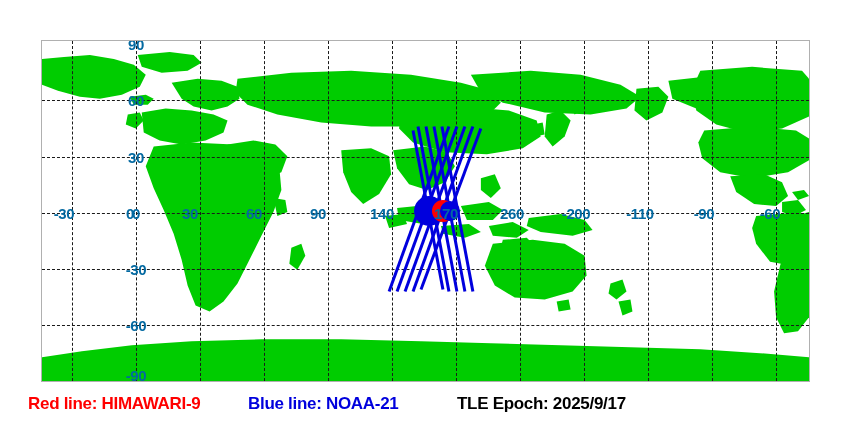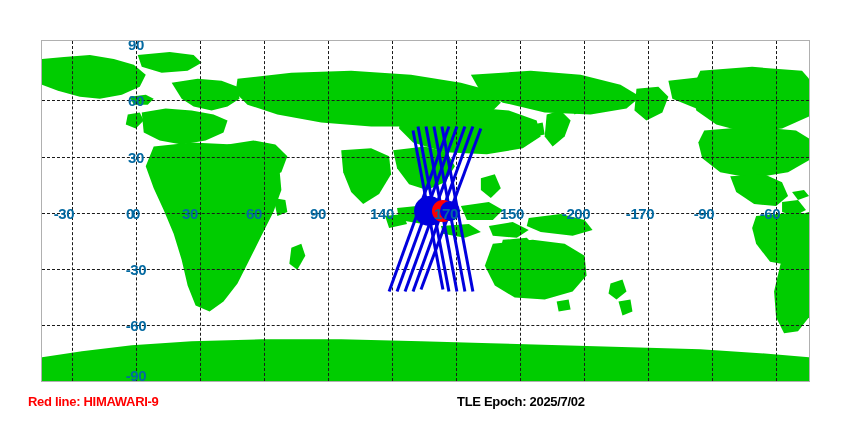--- a/index.html
+++ b/index.html
@@ -51,21 +51,21 @@
 
   
   #legend{
     position:absolute;
     left:0; top:393px;
     width:850px; height:32px;
   }
   .legend-item{
     position:absolute;
     font-family:"Liberation Sans", sans-serif;
-    font-size:13px;
+    font-size:17px;
     font-weight:bold;
     white-space:nowrap;
     letter-spacing:-0.3px;
   }
   #legend-red{left:28px; top:1px; color:#ff0000;}
   #legend-blue{left:248px; top:1px; color:#0000dd;}
   #legend-epoch{left:457px; top:1px; color:#000000;}
 </style>
 </head>
 <body>
@@ -198,24 +198,25 @@
   <span class="axis-label" style="left:94px;top:284px">-60</span>
   <span class="axis-label" style="left:94px;top:334px">-90</span>
 
   <span class="axis-label" style="left:22px;top:172px">-30</span>
   <span class="axis-label" style="left:88px;top:172px">0</span>
   <span class="axis-label" style="left:148px;top:172px">30</span>
   <span class="axis-label" style="left:212px;top:172px">60</span>
   <span class="axis-label" style="left:276px;top:172px">90</span>
   <span class="axis-label" style="left:340px;top:172px">140</span>
   <span class="axis-label" style="left:404px;top:172px;z-index:7">170</span>
-  <span class="axis-label" style="left:470px;top:172px">150</span>
+  <span class="axis-label" style="left:470px;top:172px">260</span>
   <span class="axis-label" style="left:534px;top:172px">-200</span>
-  <span class="axis-label" style="left:598px;top:172px">-170</span>
+  <span class="axis-label" style="left:598px;top:172px">-110</span>
   <span class="axis-label" style="left:662px;top:172px">-90</span>
   <span class="axis-label" style="left:728px;top:172px">-60</span>
 
 </div>
 
 <div id="legend">
   <span class="legend-item" id="legend-red">Red line: HIMAWARI-9</span>
-  <span class="legend-item" id="legend-epoch">TLE Epoch: 2025/7/02</span>
+  <span class="legend-item" id="legend-blue">Blue line: NOAA-21</span>
+  <span class="legend-item" id="legend-epoch">TLE Epoch: 2025/9/17</span>
 </div>
 
 </body></html>

